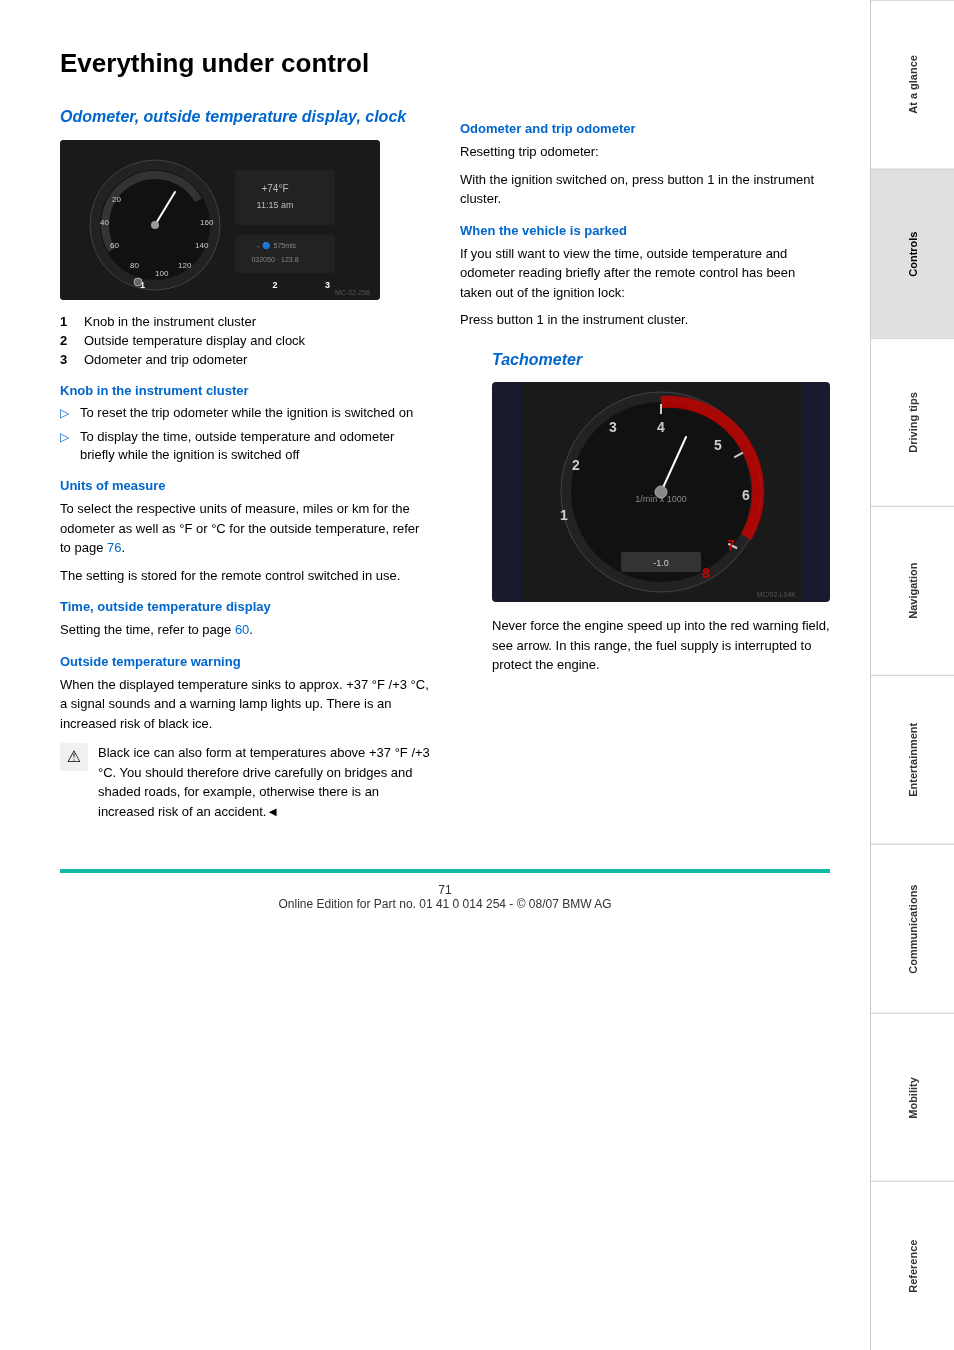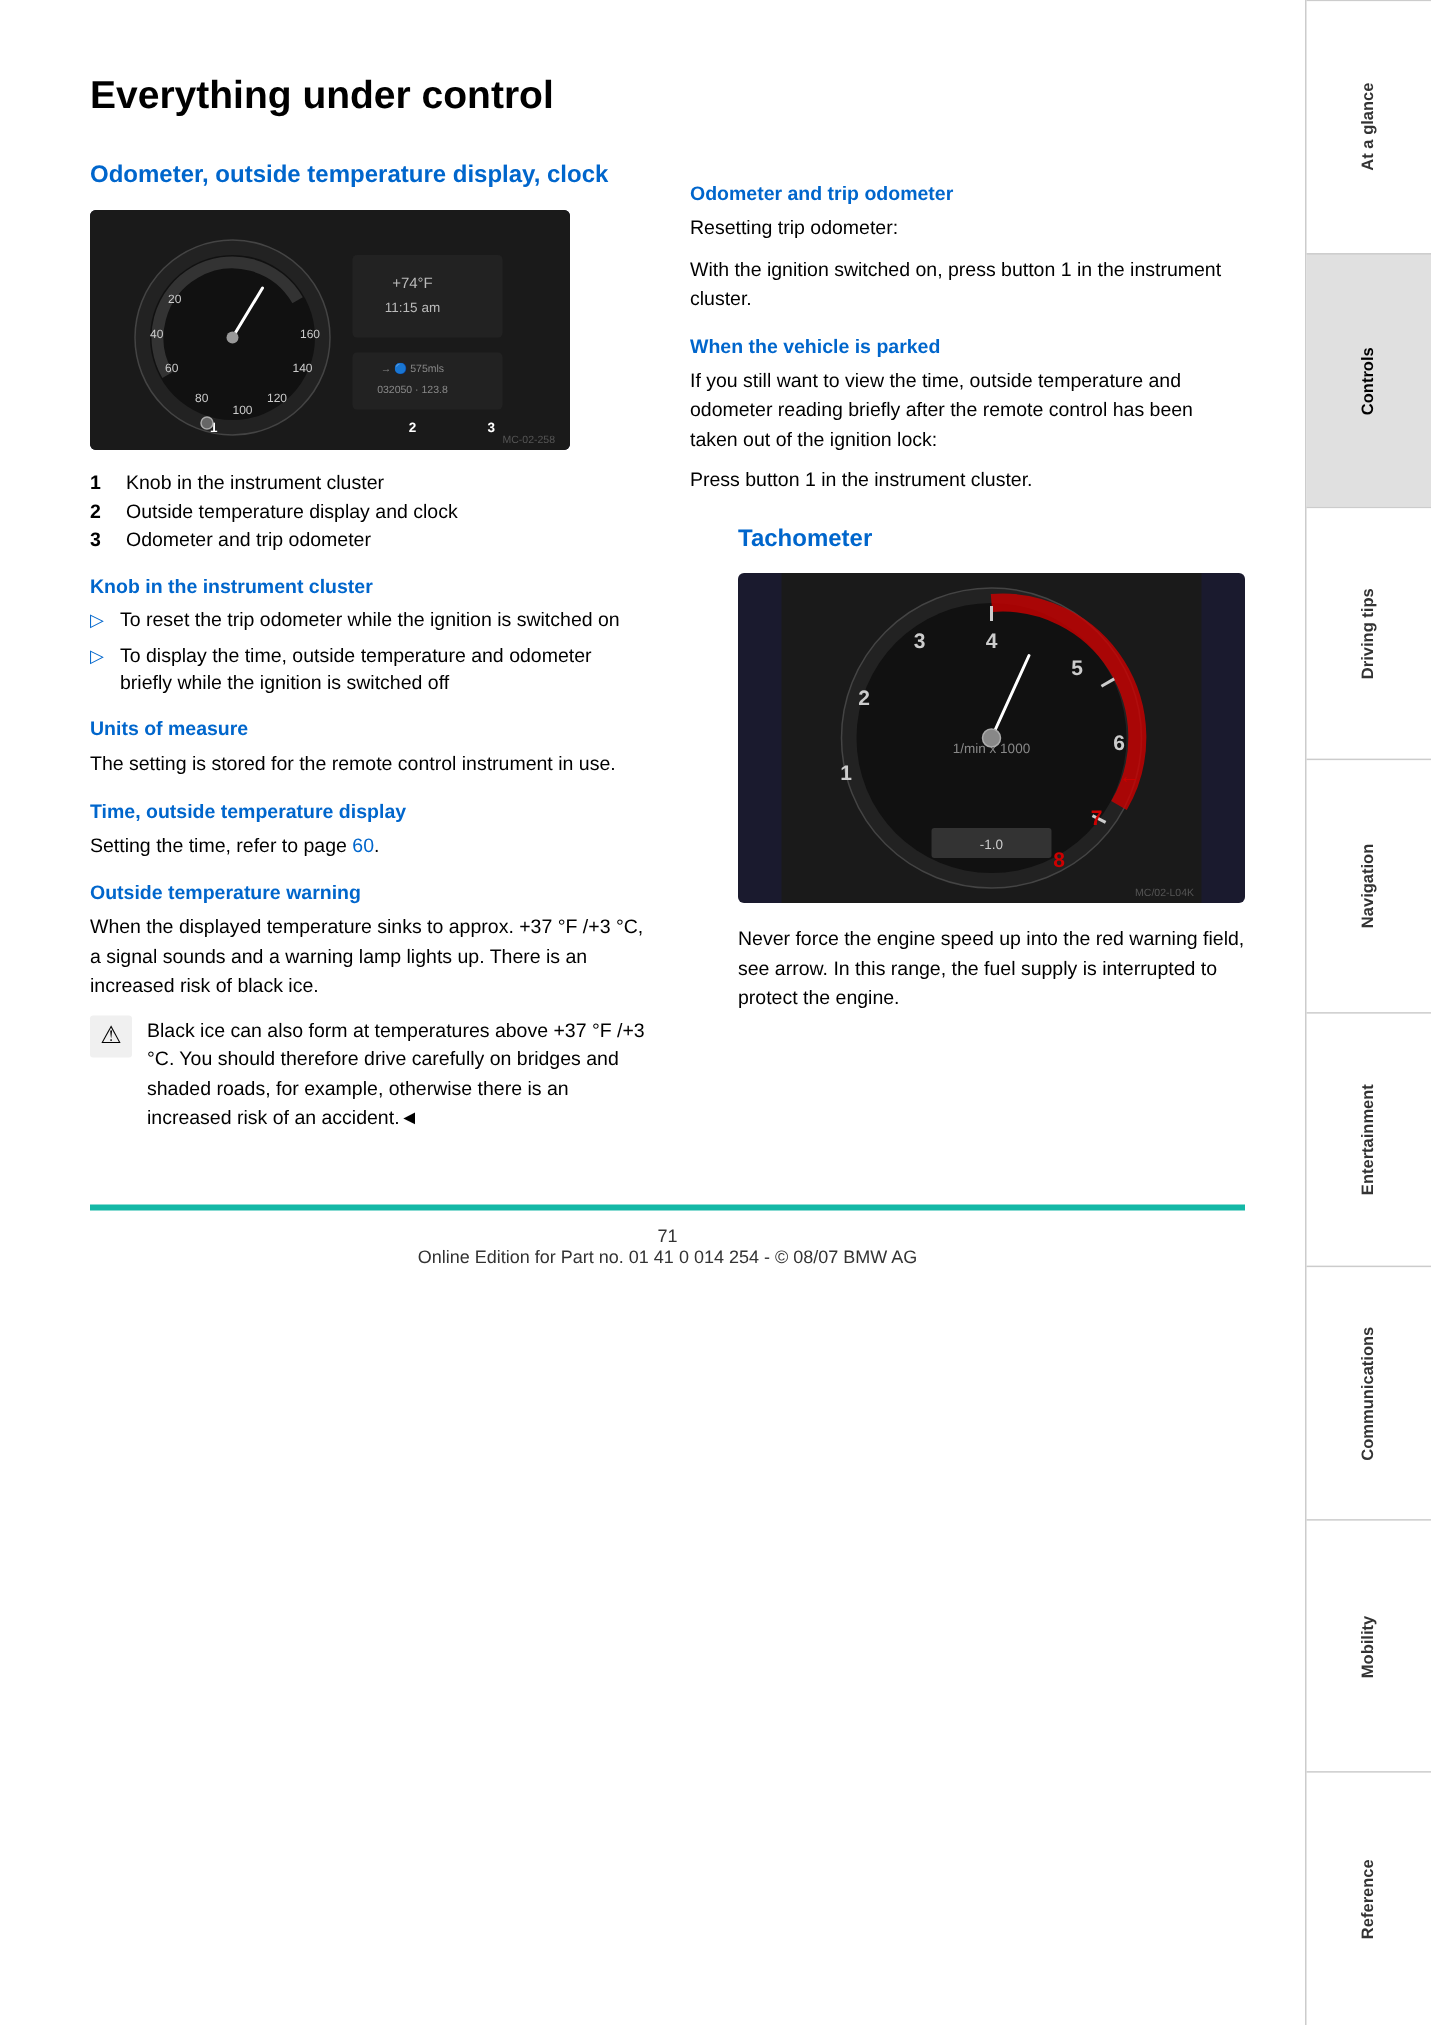--- a/index.html
+++ b/index.html
@@ -53,20 +53,21 @@
       margin-bottom: 28px;
       border-bottom: none;
     }
 
     h2.section-title {
       font-size: 16px;
       font-weight: bold;
       color: #0066cc;
       margin-bottom: 12px;
       line-height: 1.3;
+      font-style: italic;
     }
 
     h3.subsection-title {
       font-size: 13px;
       font-weight: bold;
       color: #0066cc;
       margin-bottom: 6px;
       margin-top: 14px;
     }
 
@@ -282,21 +283,22 @@
           <span class="bullet-arrow">▷</span>
           <span>To reset the trip odometer while the ignition is switched on</span>
         </li>
         <li>
           <span class="bullet-arrow">▷</span>
           <span>To display the time, outside temperature and odometer briefly while the ignition is switched off</span>
         </li>
       </ul>
 
       <h3 class="subsection-title">Units of measure</h3>
-      <p class="body-text">The setting is stored for the remote control instrument in use.</p>
+      <p class="body-text">To select the respective units of measure, miles or km for the odometer as well as  °F  or  °C for the outside temperature, refer to page <a class="link-text">76</a>.</p>
+      <p class="body-text">The setting is stored for the remote control switched in use.</p>
 
       <h3 class="subsection-title">Time, outside temperature display</h3>
       <p class="body-text">Setting the time, refer to page <a class="link-text">60</a>.</p>
 
       <h3 class="subsection-title">Outside temperature warning</h3>
       <p class="body-text">When the displayed temperature sinks to approx. +37 °F /+3 °C, a signal sounds and a warning lamp lights up. There is an increased risk of black ice.</p>
 
       <div class="warning-box">
         <div class="warning-icon">⚠</div>
         <p class="body-text">Black ice can also form at temperatures above +37 °F /+3 °C. You should therefore drive carefully on bridges and shaded roads, for example, otherwise there is an increased risk of an accident.◄</p>

